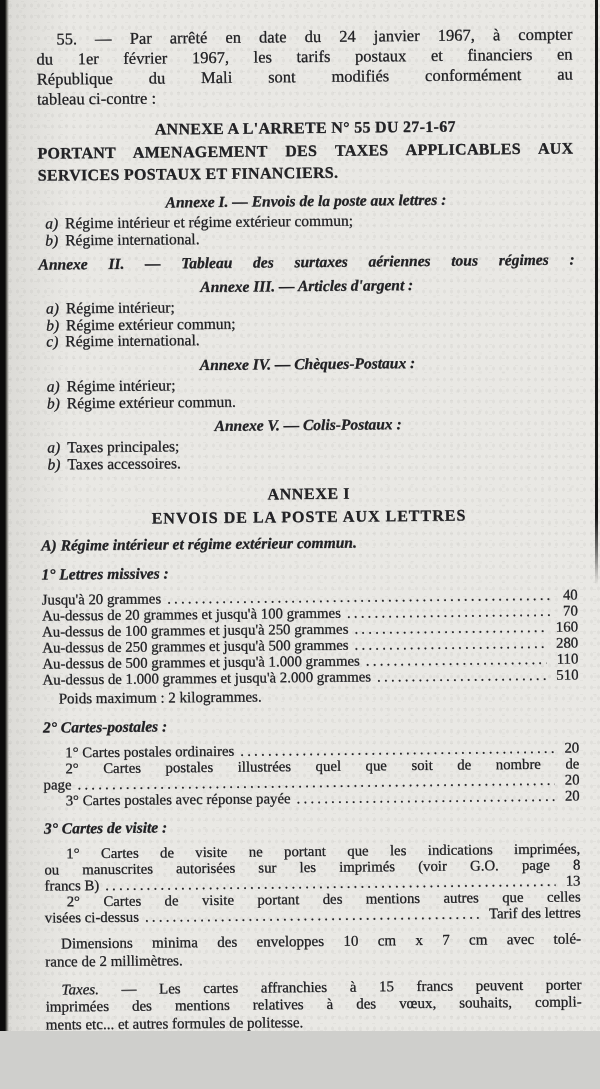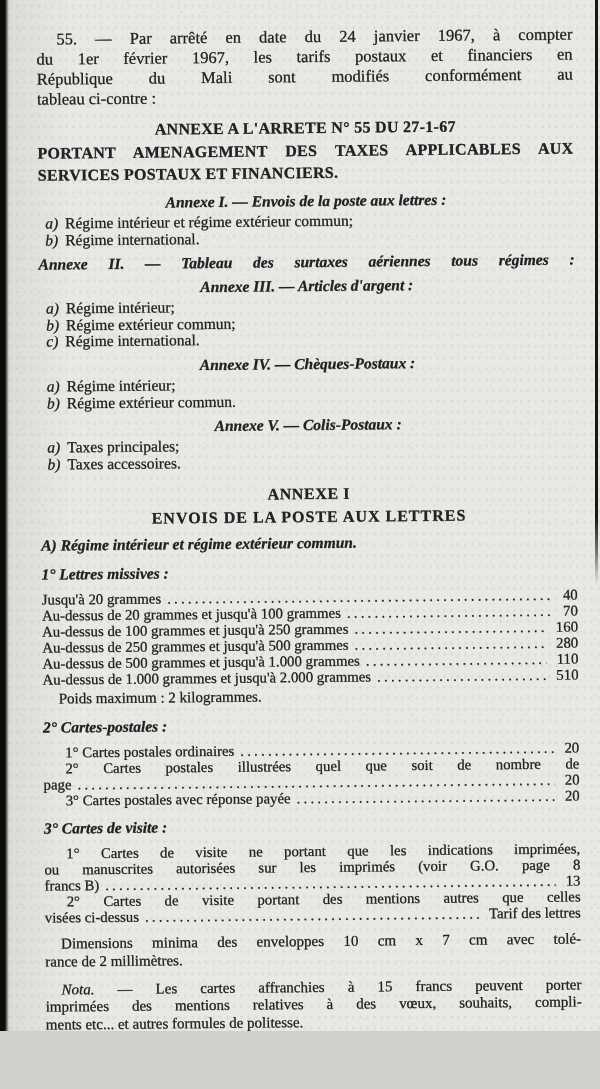--- a/index.html
+++ b/index.html
@@ -194,21 +194,21 @@
               <span class="val">Tarif des lettres</span>
             </div>
           </div>
         </div>
       </div>
     <div class="body-para">
         <div class="ln jl ind">Dimensions minima des enveloppes 10 cm x 7 cm avec tolé-</div>
         <div class="ln">rance de 2 millimètres.</div>
       </div>
     <div class="body-para" id="nota">
-        <div class="ln jl ind"><span class="nota-label">Nota. </span>— Les cartes affranchies à 15 francs peuvent porter</div>
+        <div class="ln jl ind"><span class="nota-label">Taxes. </span>— Les cartes affranchies à 15 francs peuvent porter</div>
         <div class="ln jl">imprimées des mentions relatives à des vœux, souhaits, compli-</div>
         <div class="ln">ments etc... et autres formules de politesse.</div>
       </div>
     <div class="body-para">
         <div class="ln jl ind">Comme pour les cartes postales illustrées, le tarif spécial qui</div>
         <div class="ln jl">s'appliquait aux cartes de visite comportant au plus cinq mots</div>
       </div>
   </div>
 </div>
 

